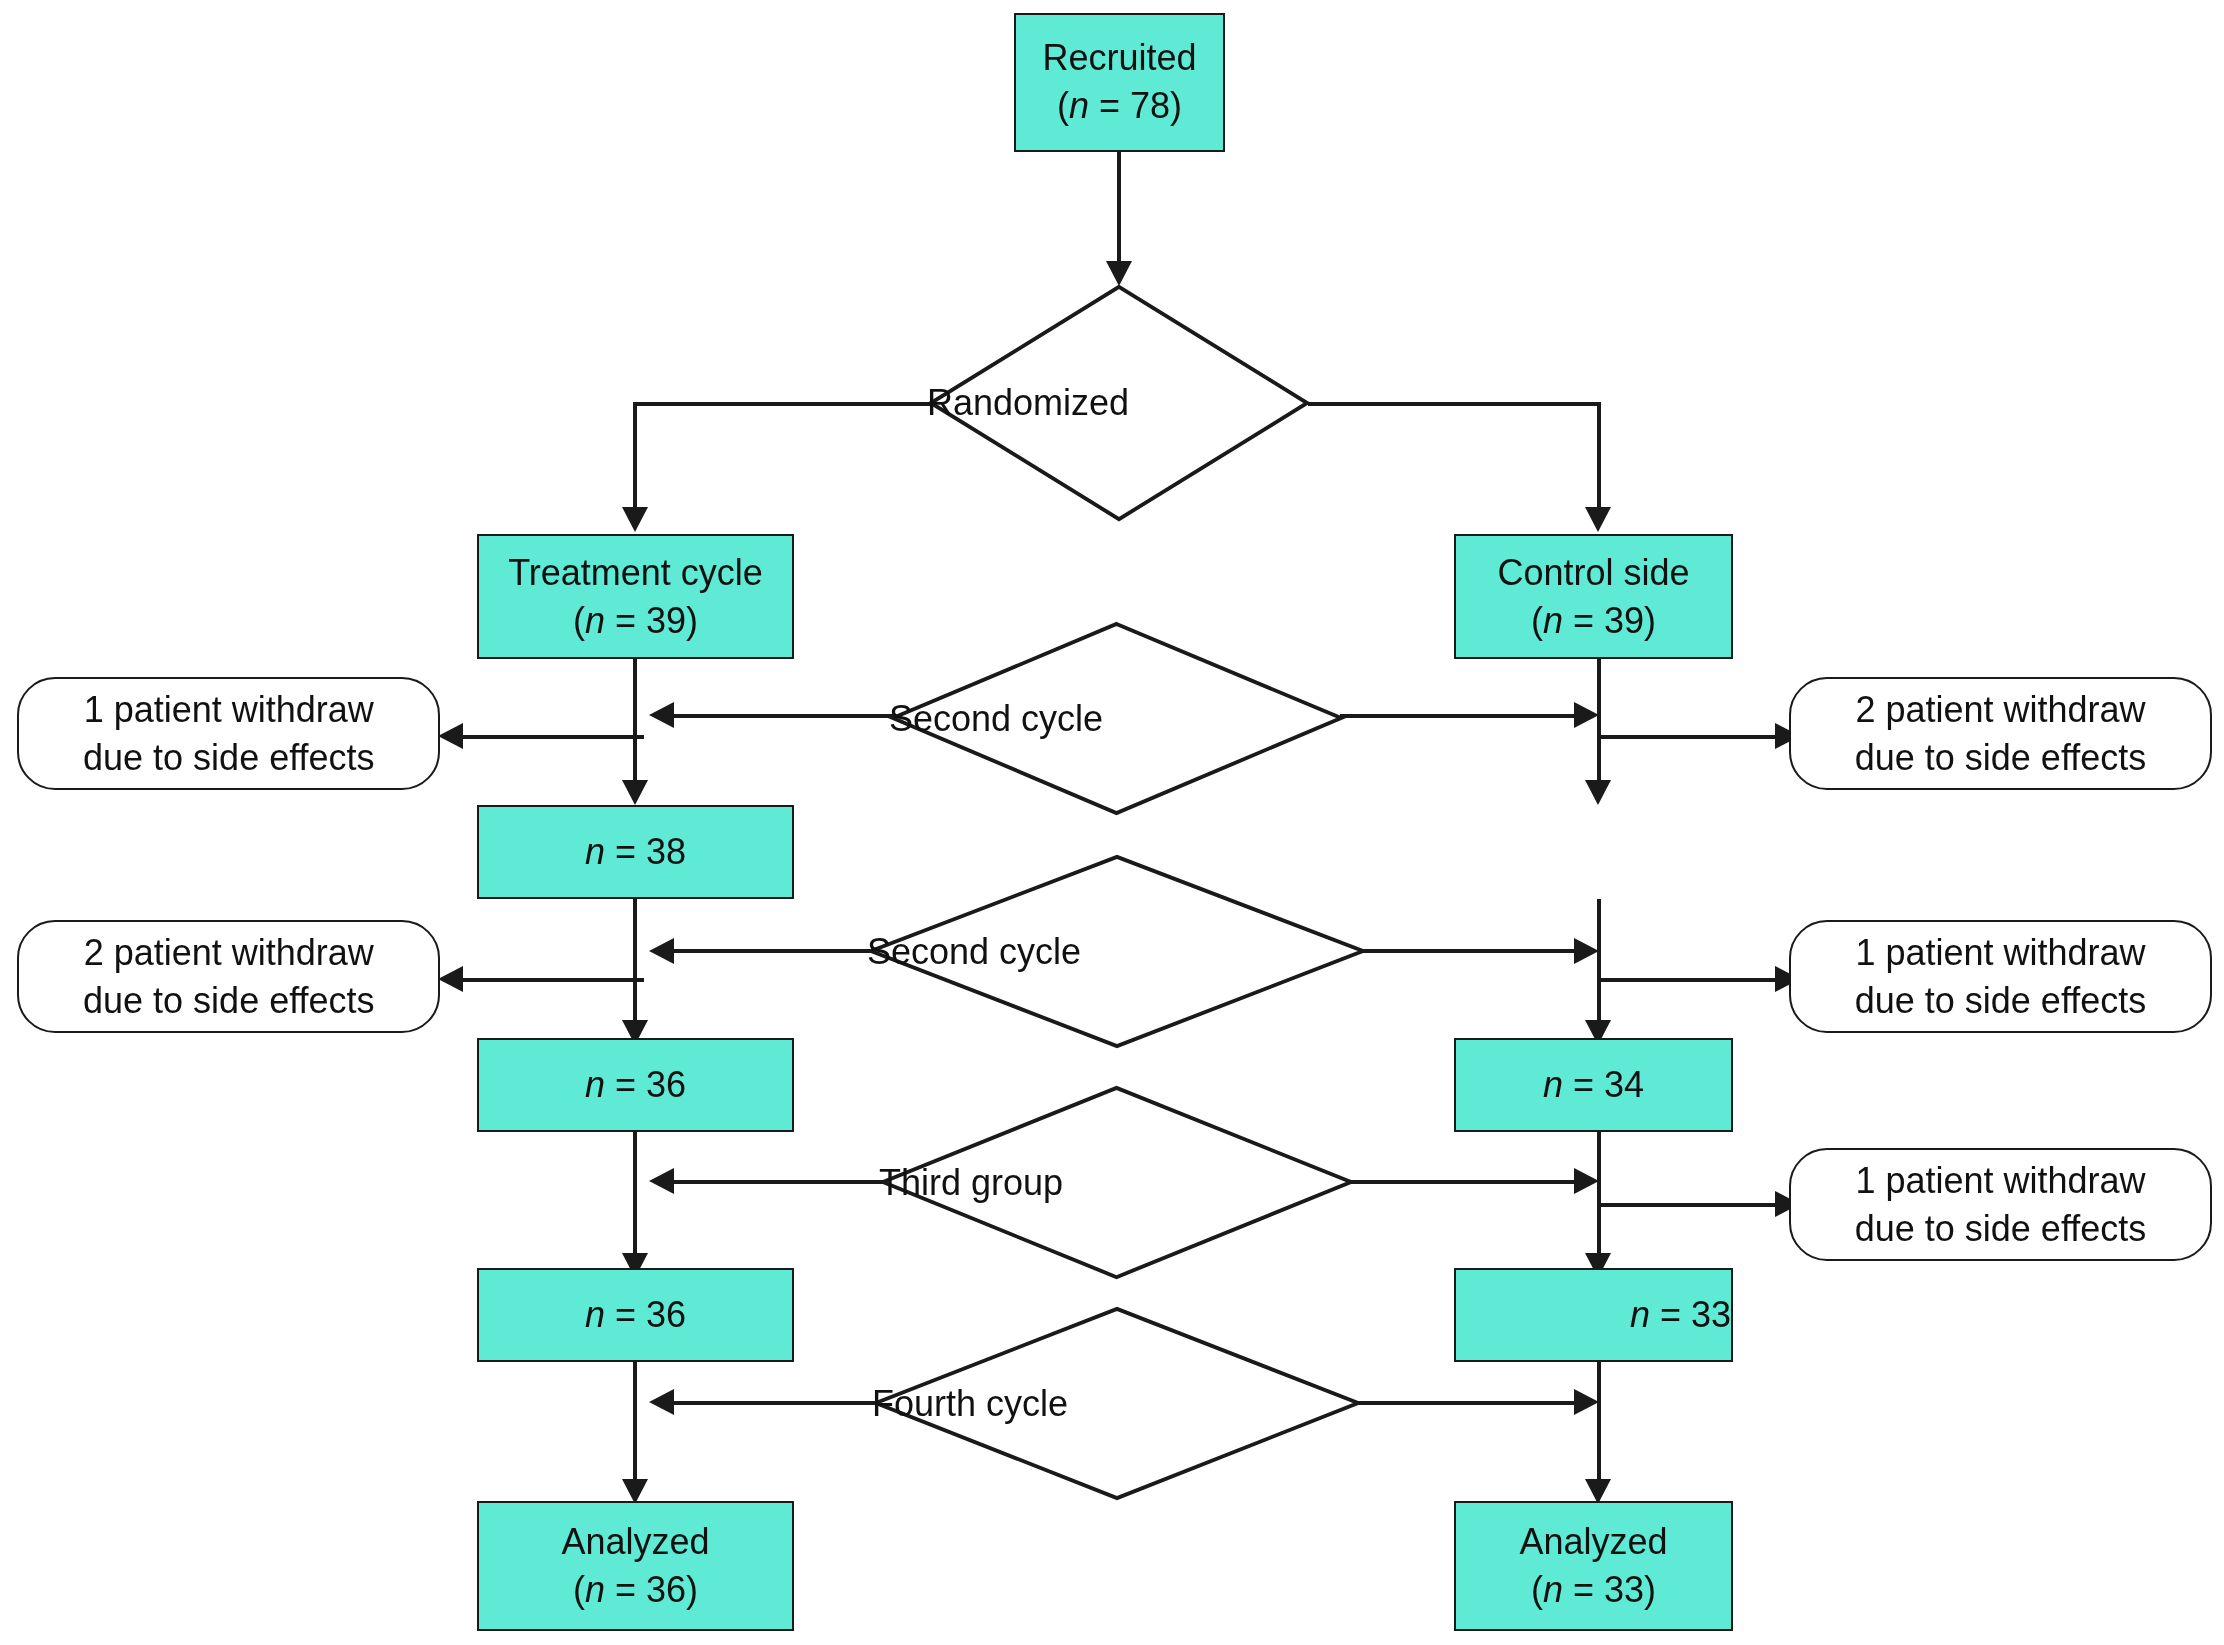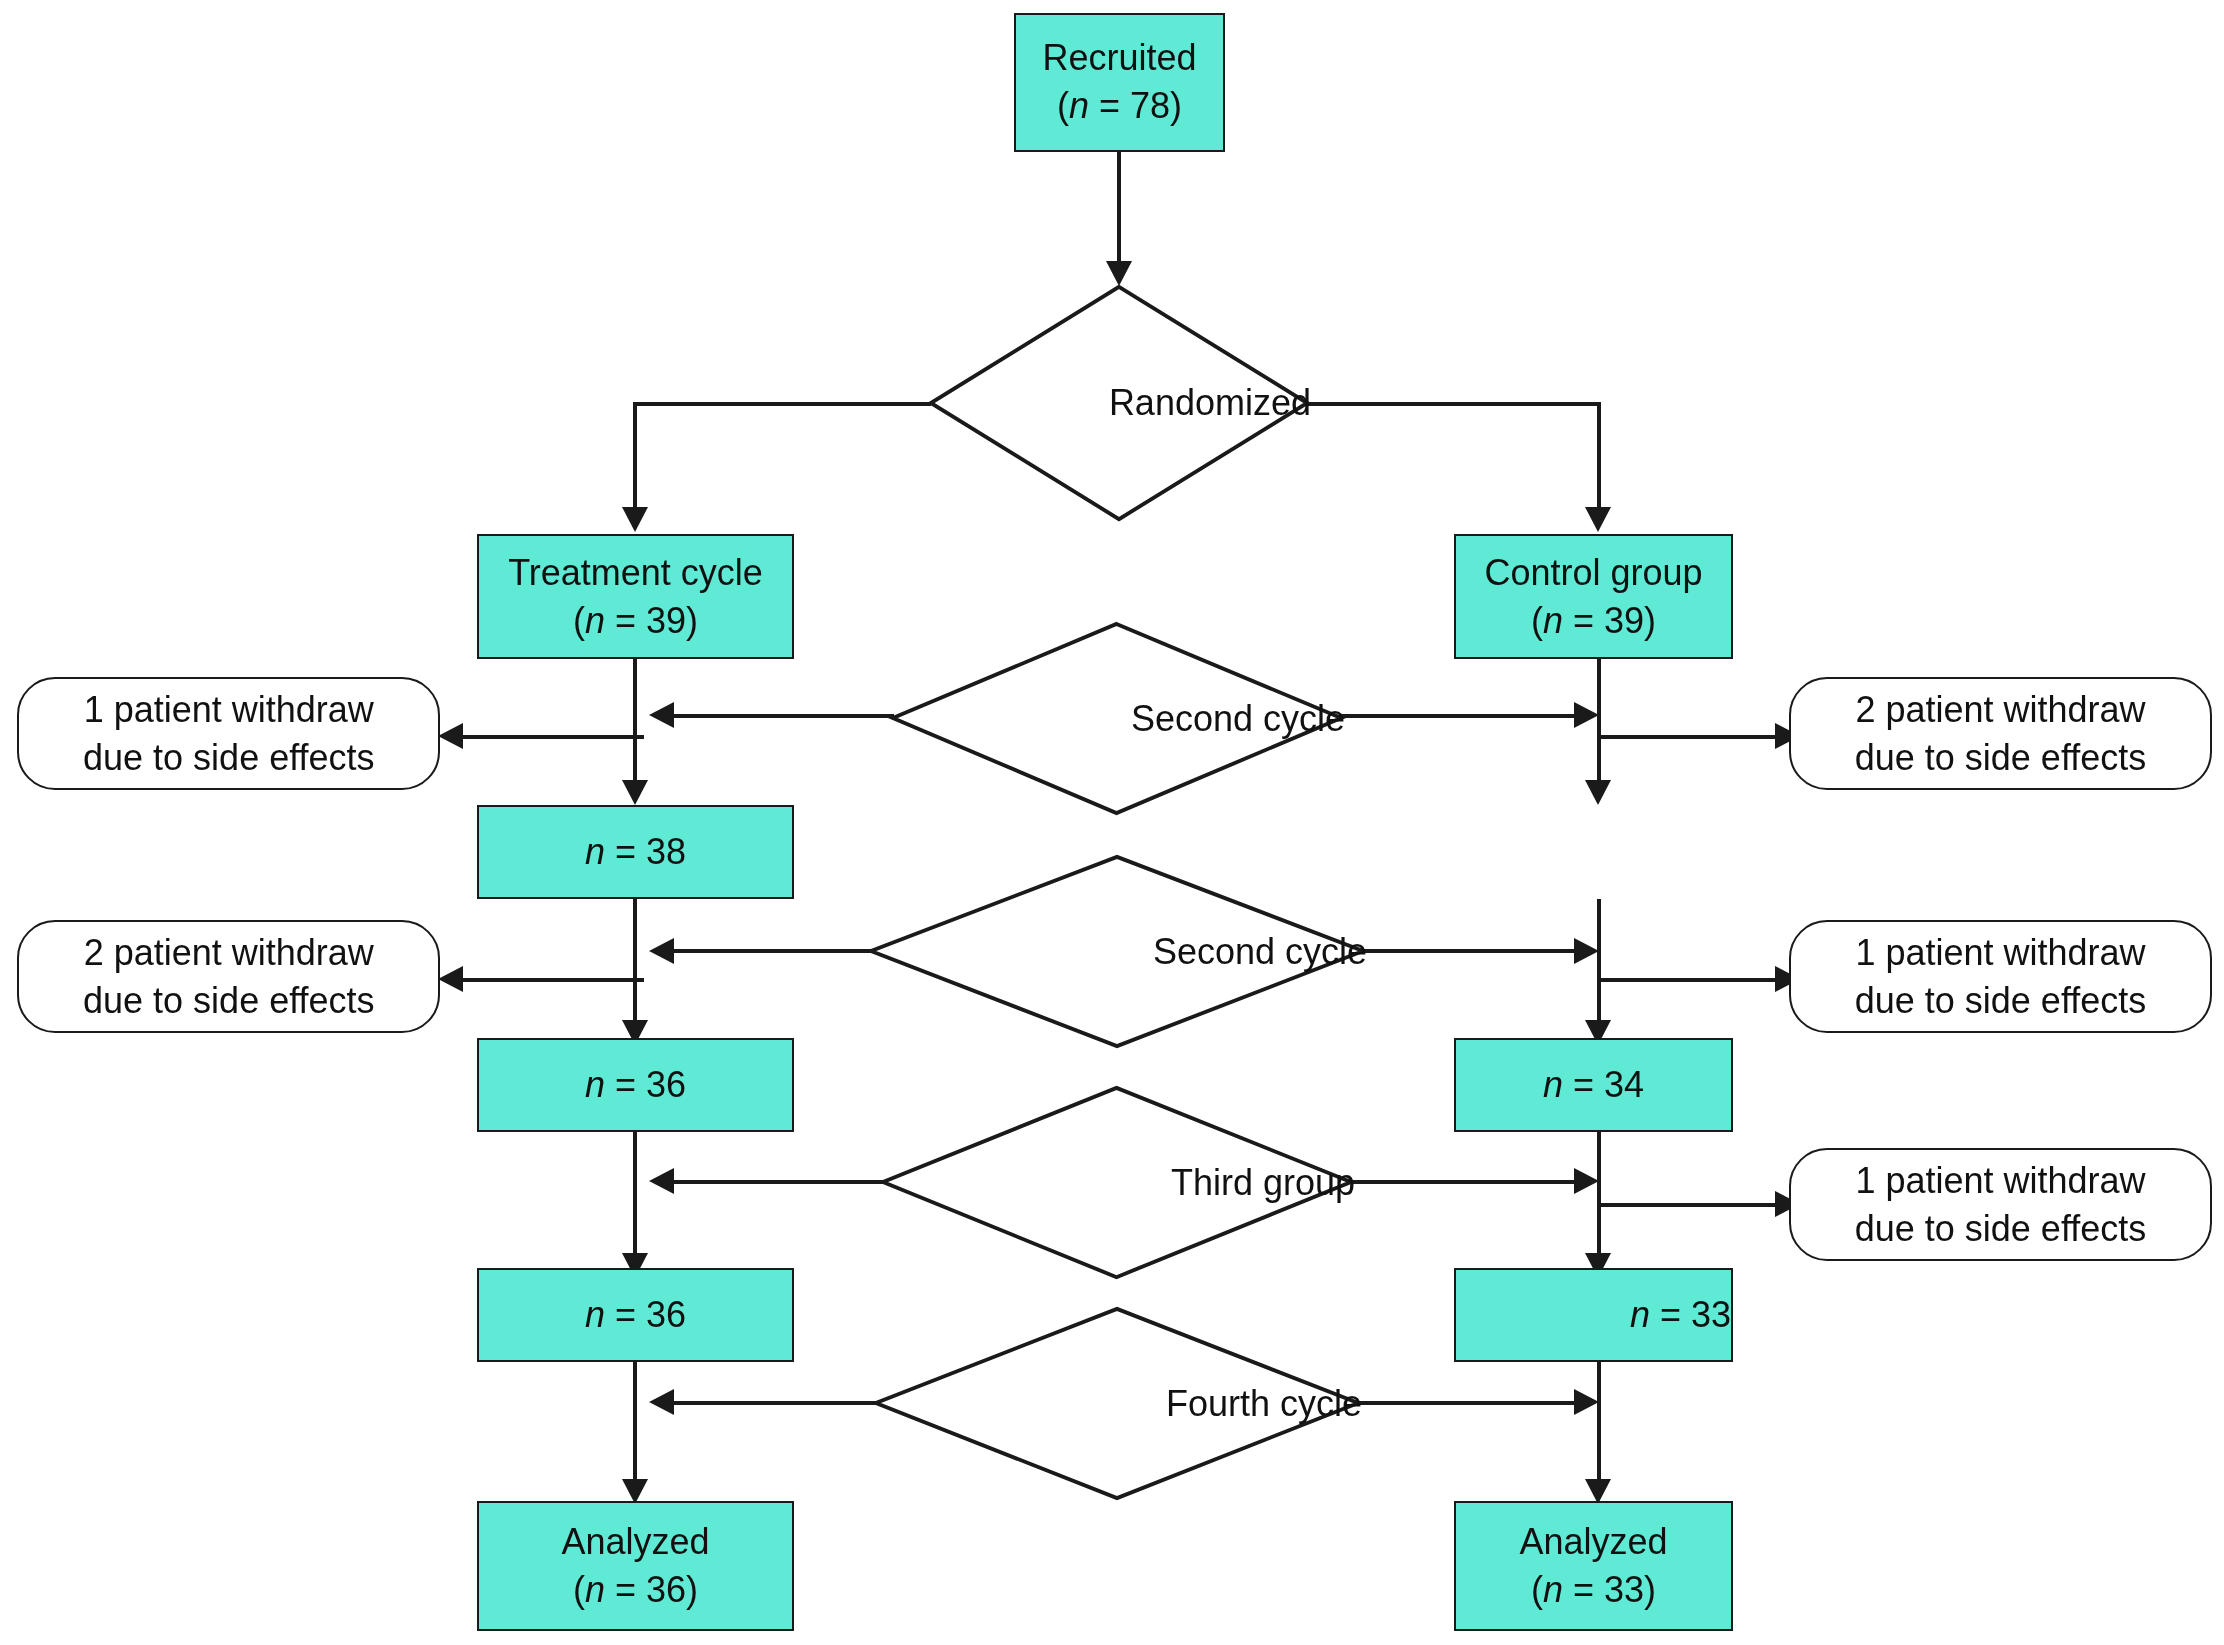--- a/index.html
+++ b/index.html
@@ -36,21 +36,21 @@
   .rounded {
     border: 2.9px solid #1a1a1a;
     background: #ffffff;
     border-radius: 38px;
     font-size: 36px;
   }
   .diamond-wrap {
     position: absolute;
     display: flex;
     align-items: center;
-    justify-content: flex-end;
+    justify-content: flex-start;
   }
   .diamond-wrap svg {
     position: absolute;
     left: 0;
     top: 0;
     overflow: visible;
   }
   .diamond-label {
     position: relative;
     z-index: 2;
@@ -115,21 +115,21 @@
   <div class="line hline" style="left:1308px; top:402px; width:293px; height:3.8px;"></div>
   <div class="line vline" style="left:1597px; top:402px; width:3.8px; height:115px;"></div>
   <div class="arrow arrow-down" style="left:1585px; top:507px;"></div>
 
   <div class="node rect" style="left:477px; top:534px; width:317px; height:125px;">
     <div>Treatment cycle</div>
     <div class="nline">(<span class="italic-n">n</span> = 39)</div>
   </div>
 
   <div class="node rect" style="left:1454px; top:534px; width:279px; height:125px;">
-    <div>Control group</div>
+    <div>Control side</div>
     <div class="nline">(<span class="italic-n">n</span> = 39)</div>
   </div>
 
   <div class="diamond-wrap" style="left:889px; top:620px; width:456px; height:197px;">
     <svg width="456" height="197" viewBox="0 0 475 205">
       <polygon points="237,4 471,102 237,201 4,102" fill="#ffffff" stroke="#1a1a1a" stroke-width="4"></polygon>
     </svg>
     <div class="diamond-label">Second cycle</div>
   </div>
 

